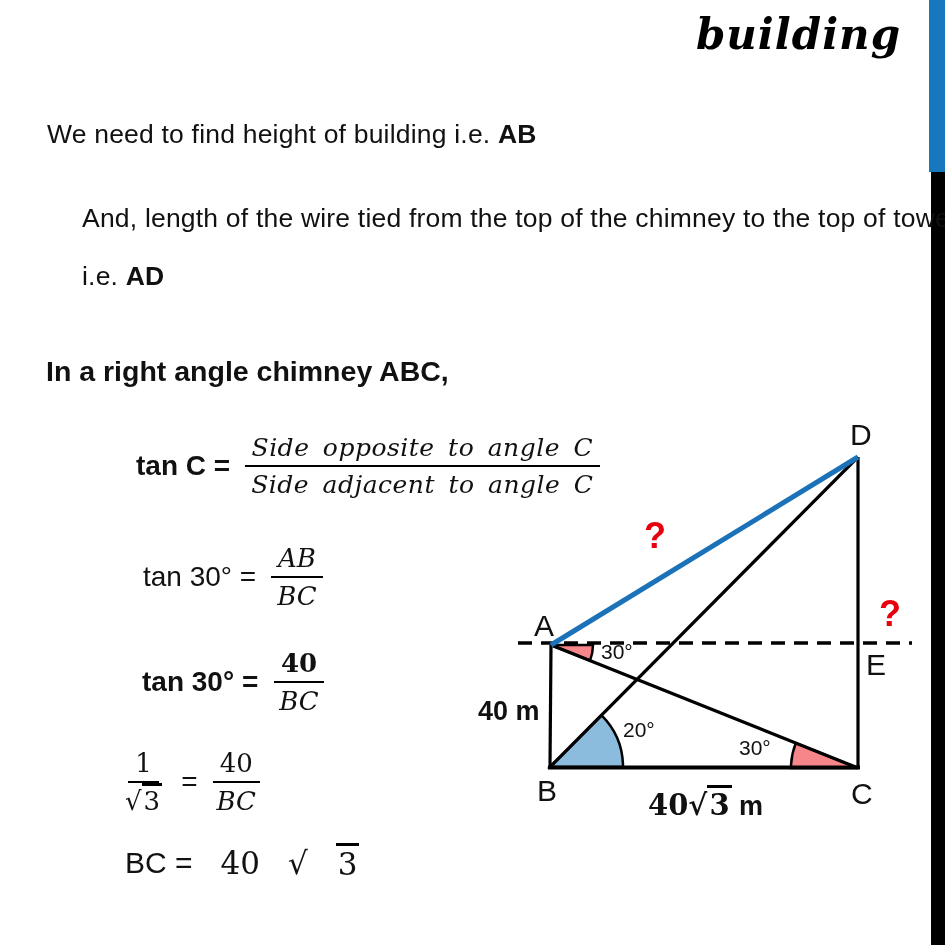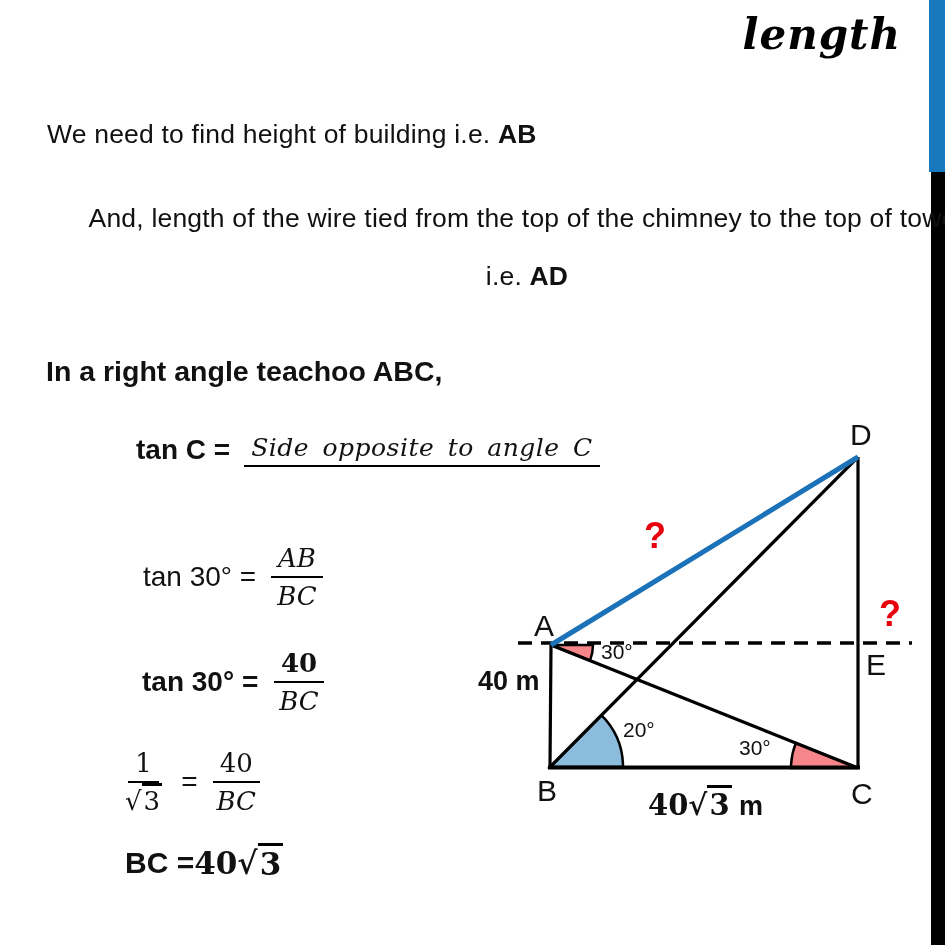--- a/index.html
+++ b/index.html
@@ -8,42 +8,42 @@
 
   
   .bar-blue{position:absolute;top:0;right:0;width:16px;height:172px;background:var(--accent-blue,#1878be);}
   .bar-black{position:absolute;top:172px;right:0;width:14px;height:773px;background:var(--accent-black,#000);}
 
   
   .logo{position:absolute;top:10px;right:44px;font-family:"DejaVu Serif",serif;
         font-style:italic;font-weight:700;font-size:42px;letter-spacing:1px;color:#000;}
 
   
-  .para{position:absolute;left:47px;font-size:26.5px;line-height:58px;letter-spacing:.2px;white-space:nowrap;text-align:center;}
+  .para{position:absolute;left:47px;font-size:26.5px;line-height:58px;letter-spacing:.2px;white-space:nowrap;}
   .p1{top:78px;}
   .p2{top:162px;white-space:normal;width:890px;margin-left:35px;}
   .b{font-weight:700;}
 
   .heading{position:absolute;left:46px;top:355px;font-size:28.5px;font-weight:700;}
 
   
   .frow{position:absolute;display:flex;align-items:center;}
   .lhs{font-size:28px;margin-right:14px;white-space:nowrap;}
   .lhs.bold{font-weight:700;}
   .frac{display:inline-flex;flex-direction:column;align-items:center;text-align:right;
         font-family:"DejaVu Serif",serif;}
   .frac .num{padding:0 7px 3px;border-bottom:2.5px solid #000;}
   .frac .den{padding:3px 7px 0;}
   .mi{font-style:italic;}
   .mtext{font-style:italic;font-size:25px;word-spacing:5px;letter-spacing:.5px;white-space:nowrap;}
   .mnum{font-style:normal;font-weight:700;}
   .sz26{font-size:26px;}
   .eq{font-size:28px;margin:0 12px;}
   .radicand{border-top:3px solid #000;padding:0 2px;}
-  .row5{font-size:30px;font-weight:700;white-space:nowrap;}
+  .row5{font-size:30px;font-weight:400;white-space:nowrap;gap:28px;}
   .row5 .serif{font-family:"DejaVu Serif",serif;font-size:31px;}
 
   
   svg{position:absolute;left:470px;top:400px;}
   .edge{stroke:#000;stroke-width:3.2;fill:none;}
   .edge-thick{stroke:#000;stroke-width:4;fill:none;}
   .wire{stroke:var(--wire-blue,#1b72b8);stroke-width:5;fill:none;}
   .dash{stroke:#000;stroke-width:3.6;fill:none;stroke-dasharray:14 9;}
   .wedge{stroke:#000;stroke-width:2.5;}
   .wedge.red{fill:var(--angle-red,#f6868a);}
@@ -54,32 +54,33 @@
   .qmark{position:absolute;font-size:36px;font-weight:700;color:var(--question-red,#e8000d);line-height:1;}
   .measure{position:absolute;font-weight:700;font-size:27px;line-height:1;white-space:nowrap;}
   .measure .serif{font-family:"DejaVu Serif",serif;font-size:29px;}
 </style>
 </head>
 <body>
 
 <div class="bar-blue"></div>
 <div class="bar-black"></div>
 
-<div class="logo">length</div>
+<div class="logo">building</div>
 
 <p class="para p1"><span>We need to find height of building i.e. </span><span class="b">AB</span></p>
 
 <p class="para p2"><span>And, length of the wire tied from the top of the chimney to the top of tower i.e. </span><span class="b">AD</span></p>
 
-<div class="heading">In a right angle teachoo ABC,</div>
+<div class="heading">In a right angle chimney ABC,</div>
 
 <div class="frow" style="left:136px;top:433px;">
   <span class="lhs bold">tan C =</span>
   <span class="frac">
     <span class="num mtext">Side opposite to angle C</span>
+    <span class="den mtext">Side adjacent to angle C</span>
   </span>
 </div>
 
 <div class="frow" style="left:143px;top:543px;">
   <span class="lhs">tan 30° =</span>
   <span class="frac sz26">
     <span class="num mi">AB</span>
     <span class="den mi">BC</span>
   </span>
 </div>
@@ -134,14 +135,14 @@
 <div class="dlabel" style="left:851px;top:779px;">C</div>
 <div class="dlabel" style="left:866px;top:650px;">E</div>
 
 <div class="qmark" style="left:644px;top:518px;">?</div>
 <div class="qmark" style="left:879px;top:596px;">?</div>
 
 <div class="alabel" style="left:601px;top:641px;">30°</div>
 <div class="alabel" style="left:623px;top:719px;">20°</div>
 <div class="alabel" style="left:739px;top:737px;">30°</div>
 
-<div class="measure" style="left:478px;top:668px;">40 m</div>
+<div class="measure" style="left:478px;top:698px;">40 m</div>
 <div class="measure" style="left:648px;top:791px;"><span class="serif">40</span><span class="serif">√</span><span class="serif radicand">3</span><span> m</span></div>
 
 </body></html>

